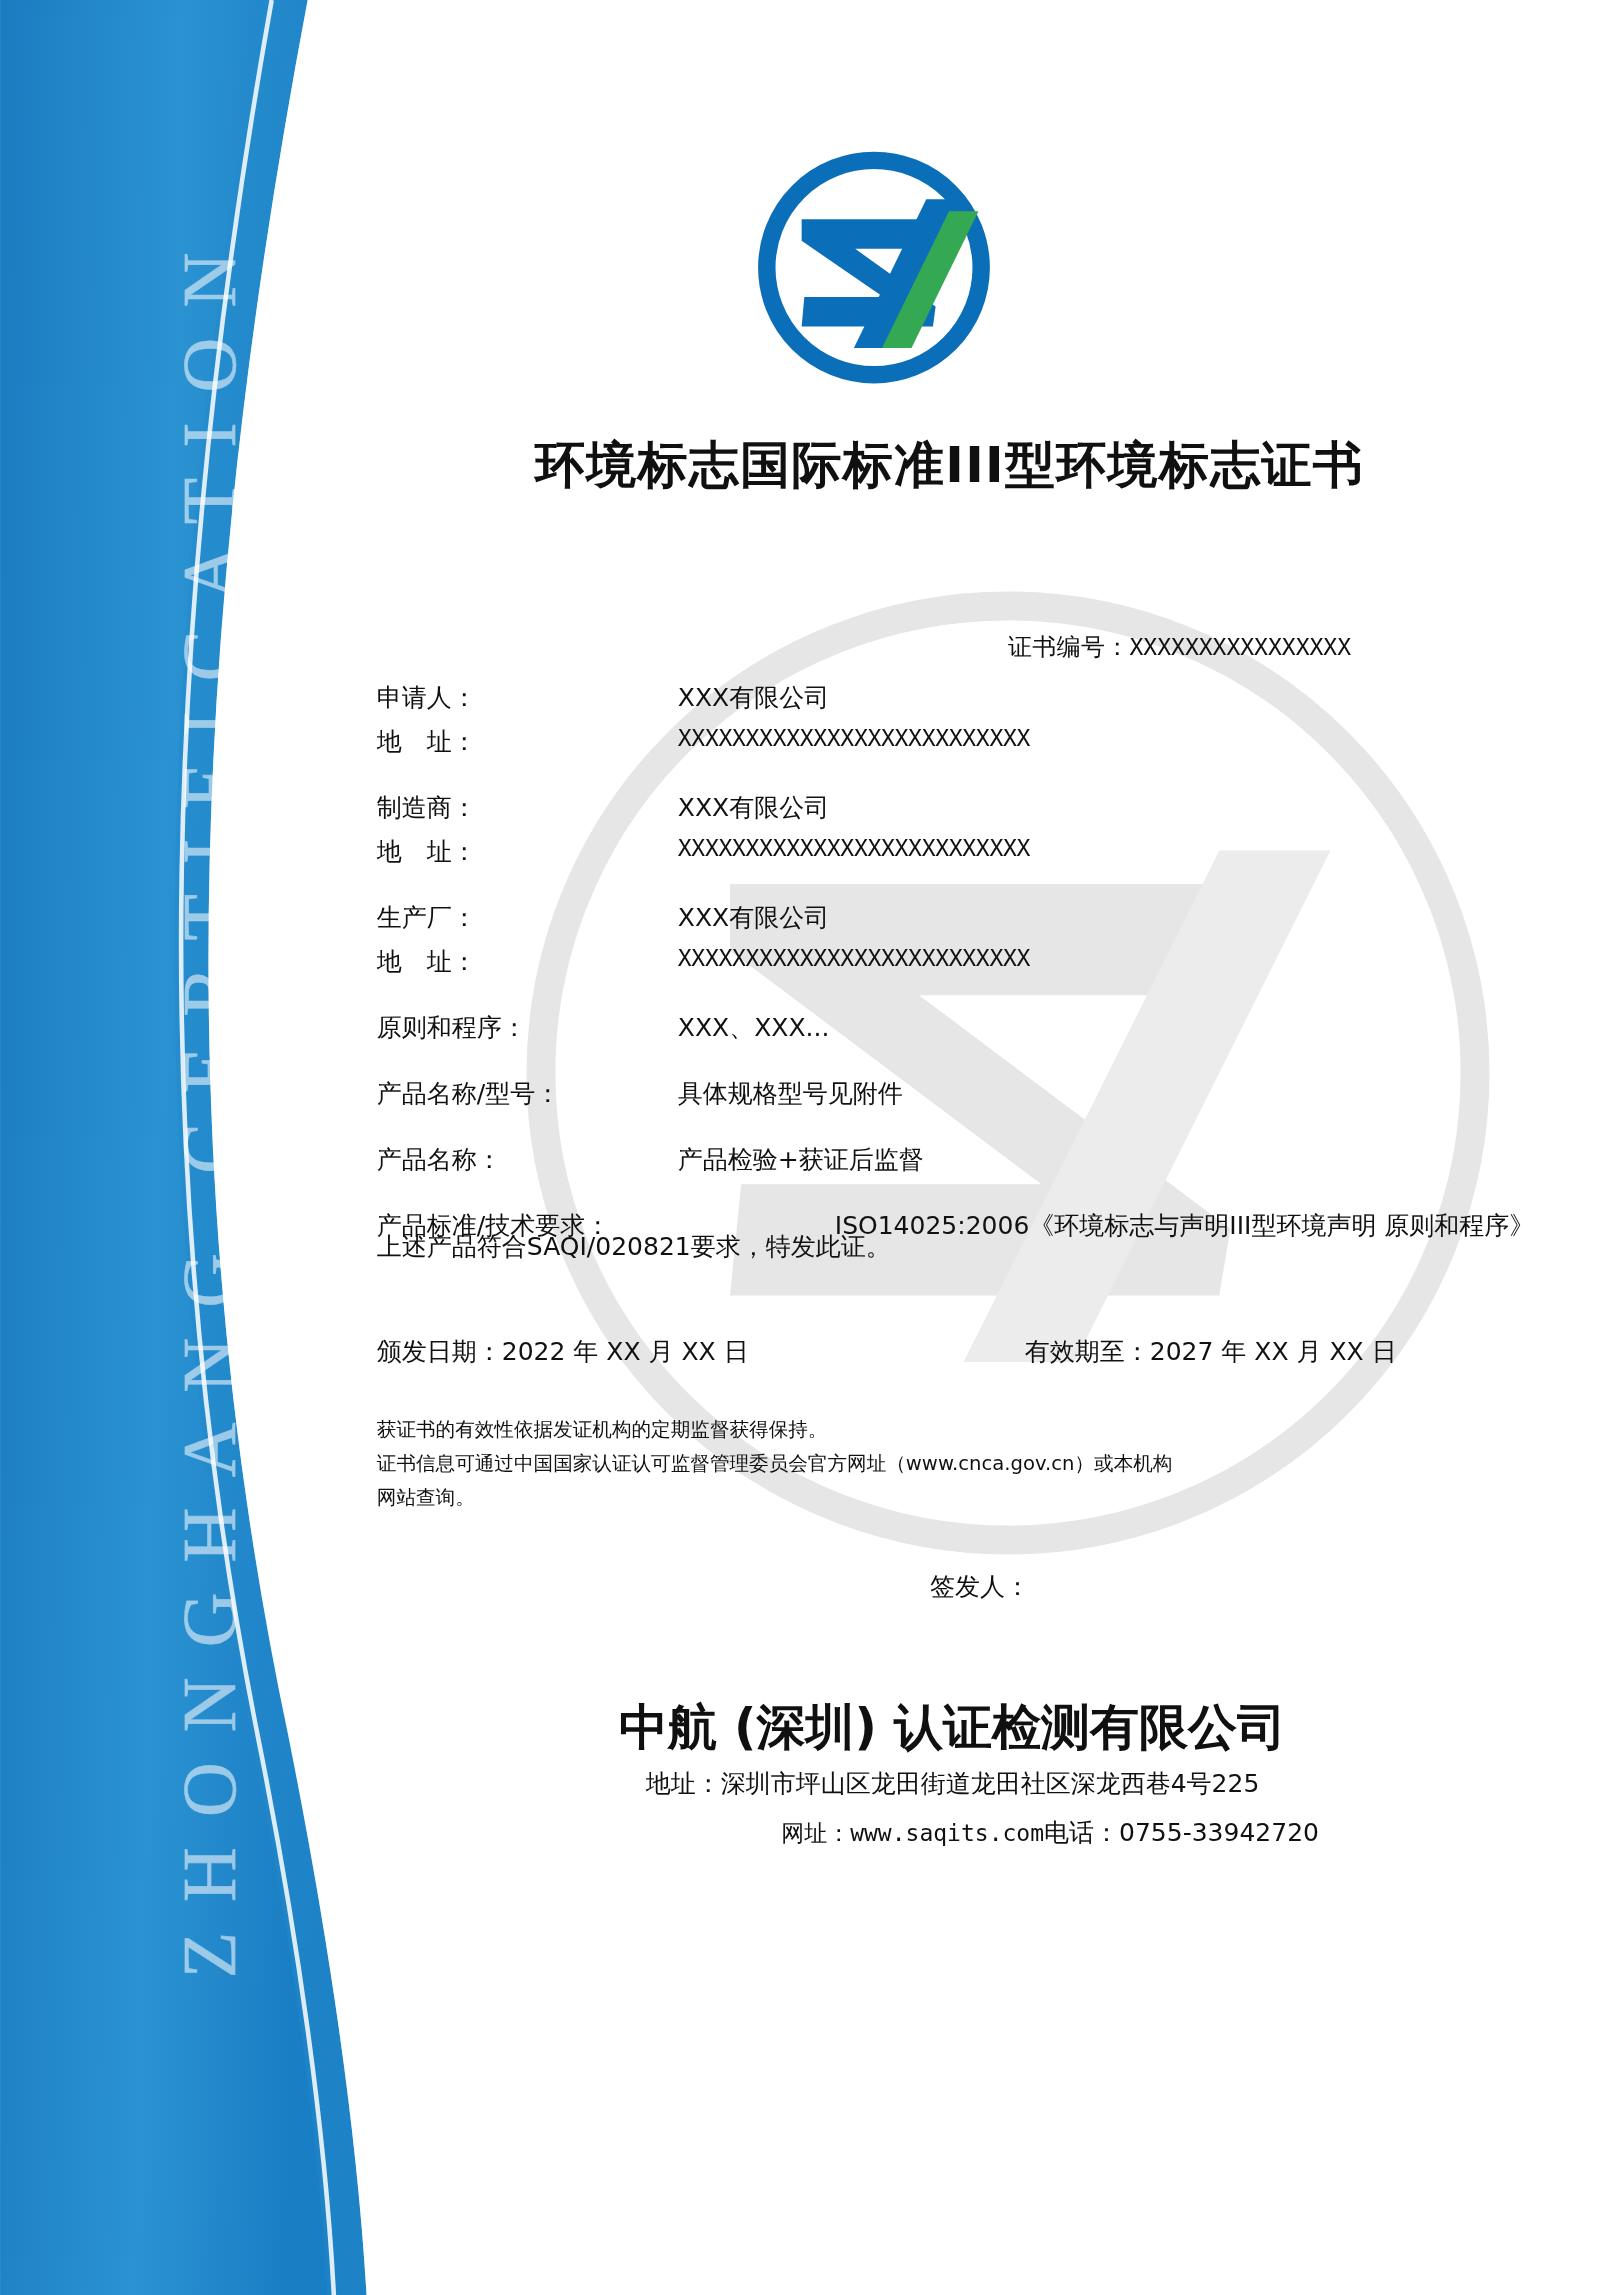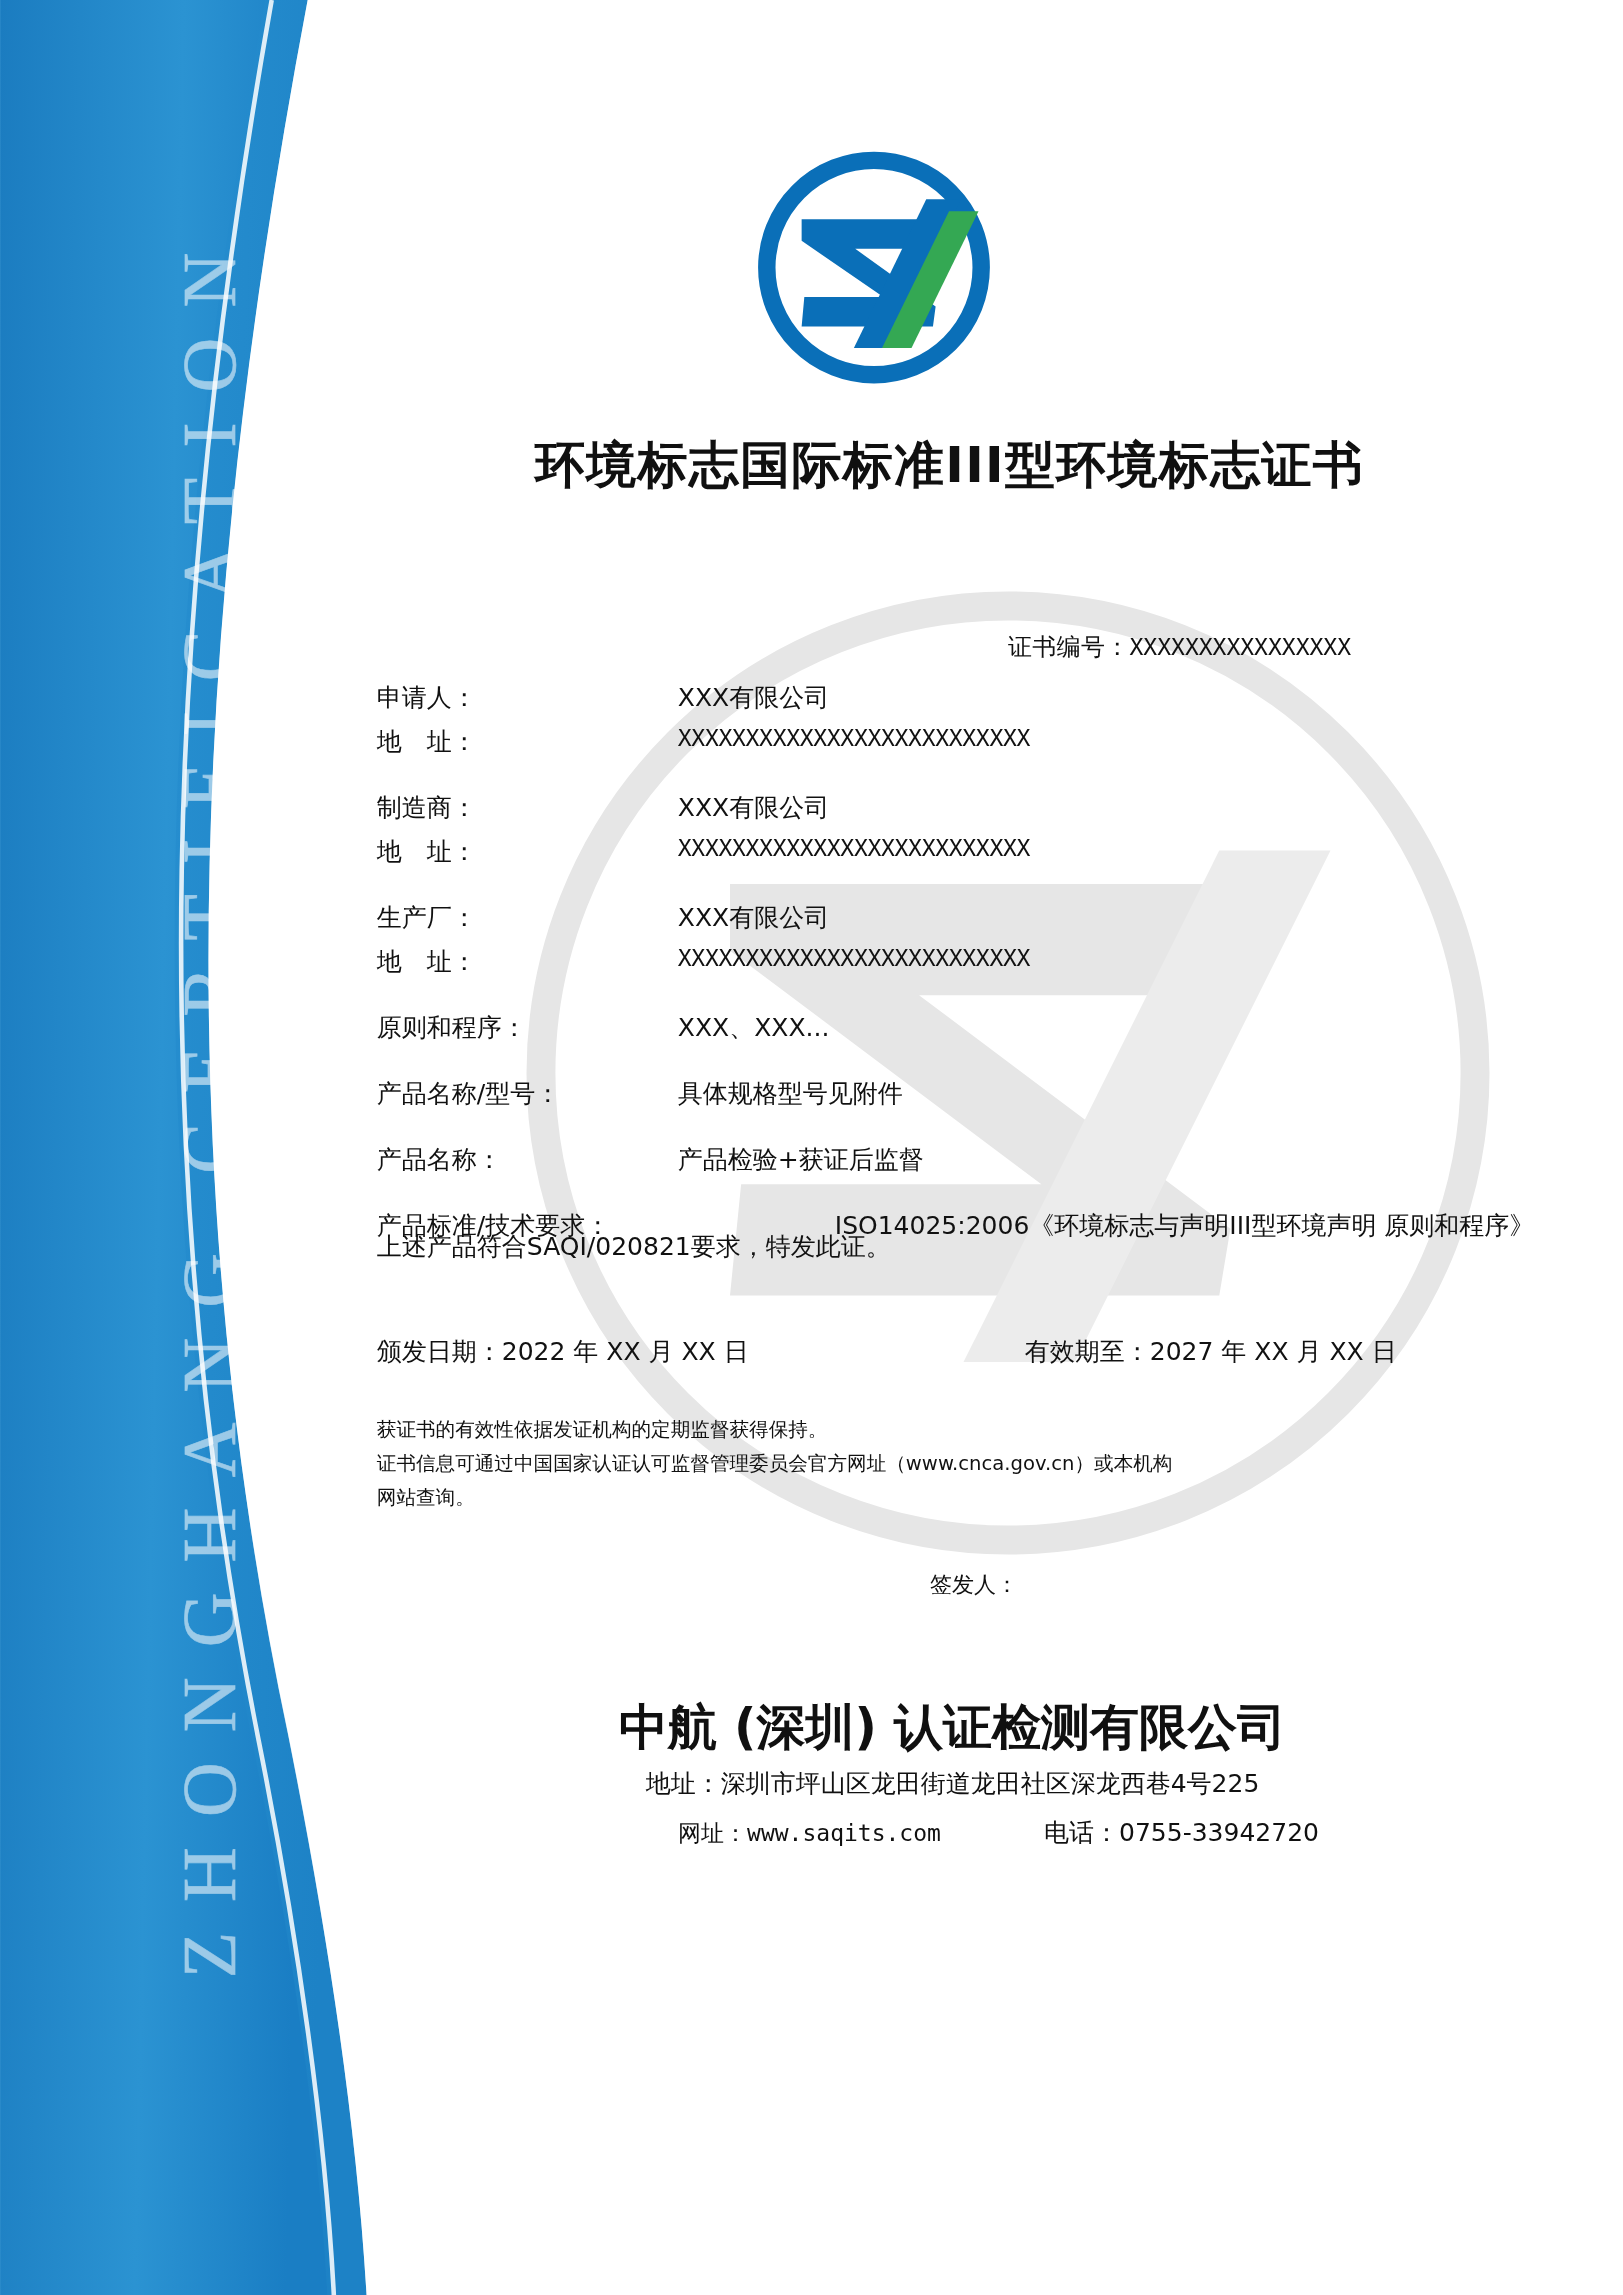--- a/index.html
+++ b/index.html
@@ -154,21 +154,21 @@
     font-size: 19.6px;
     line-height: 34px;
     font-family: "DejaVu Sans", sans-serif;
     color: #111;
   }
 
   .signer {
     position: absolute;
     left: 563px;
     top: 1570px;
-    font-size: 22px;
+    font-size: 25px;
     font-family: "DejaVu Sans", sans-serif;
     color: #111;
   }
 
   .org-name {
     position: absolute;
     left: 0;
     top: 1695px;
     width: 1171px;
     text-align: center;
@@ -190,21 +190,21 @@
   .org-contact {
     position: absolute;
     left: 0;
     top: 1816px;
     width: 1171px;
     text-align: center;
     font-family: "DejaVu Sans", sans-serif;
     font-size: 25px;
     color: #111;
   }
-  .org-contact .web { display:inline-block; width: 458px; text-align: left; padding-left: 92px;}
+  .org-contact .web { display:inline-block; width: 458px; text-align: right; padding-left: 92px;}
   .org-contact .tel { display:inline-block; }
   .mono-s { font-family: "DejaVu Sans Mono", monospace; font-size: 23px; }
 </style>
 </head>
 <body>
 
 <div id="page">
 
   <div class="band-wrap">
     <svg class="band-svg" width="406" height="2295" viewBox="0 0 620 3508" xmlns="http://www.w3.org/2000/svg">

